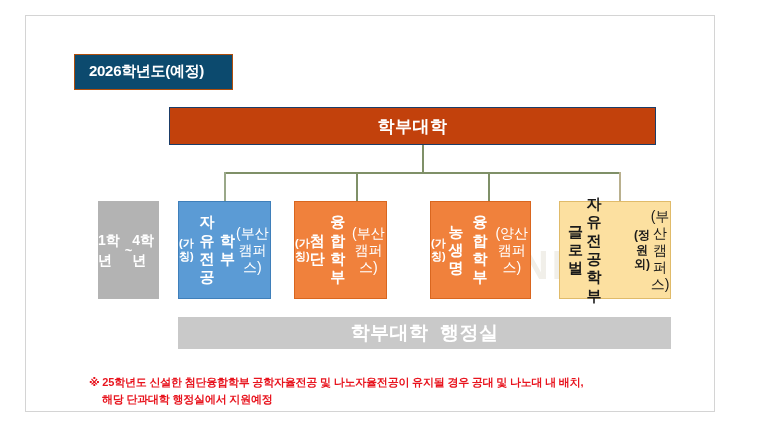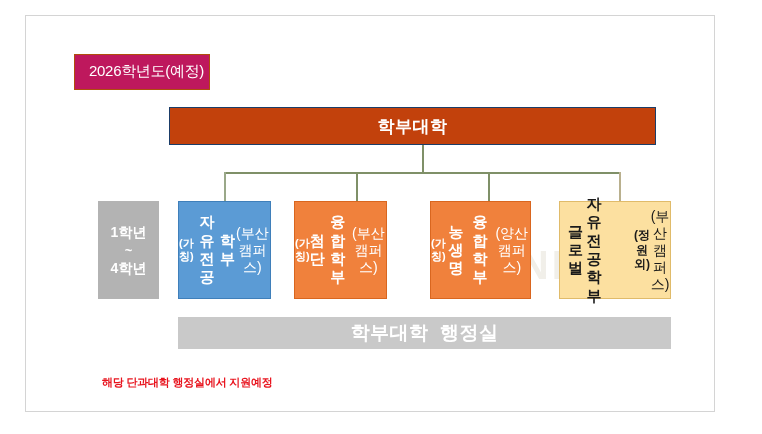--- a/index.html
+++ b/index.html
@@ -43,26 +43,26 @@
     overflow: hidden;
     pointer-events: none;
     user-select: none;
   }
 
   
   #year-badge {
     position: absolute;
     left: 48px;
     top: 38px;
-    padding: 7px 5px 8px 14px;
-    background: #be185d;
+    padding: 7px 28px 8px 14px;
+    background: #0c4a6e;
     border: 1px solid #b04e0c;
     color: #ffffff;
     font-size: 15px;
-    font-weight: normal;
+    font-weight: bold;
     letter-spacing: -0.3px;
     white-space: nowrap;
   }
 
   
   #college-header {
     position: absolute;
     left: 143px;
     top: 91px;
     width: 487px;
@@ -113,21 +113,20 @@
     position: absolute;
     left: 72px;
     top: 185px;
     width: 61px;
     height: 98px;
     background: #b3b3b3;
     color: #ffffff;
     font-size: 14px;
     font-weight: bold;
     display: flex;
-    flex-direction: column;
     align-items: center;
     justify-content: center;
     line-height: 1.45;
     box-sizing: border-box;
   }
   #grade-box .tilde {
     font-size: 13px;
     font-weight: bold;
     line-height: 1.0;
     padding: 1px 0;
@@ -279,16 +278,17 @@
     <span class="main">자유전공학부</span>
     <span class="quota">(정원 외)</span>
     <span class="campus">(부산캠퍼스)</span>
   </div>
 
   <div id="admin-office">
     <span>학부대학 행정실</span>
   </div>
 
   <div id="footnote">
+    <div class="line1">※ 25학년도 신설한 첨단융합학부 공학자율전공 및 나노자율전공이 유지될 경우 공대 및 나노대 내 배치,</div>
     <div class="line2">해당 단과대학 행정실에서 지원예정</div>
   </div>
 
 </div>
 
 </body></html>

